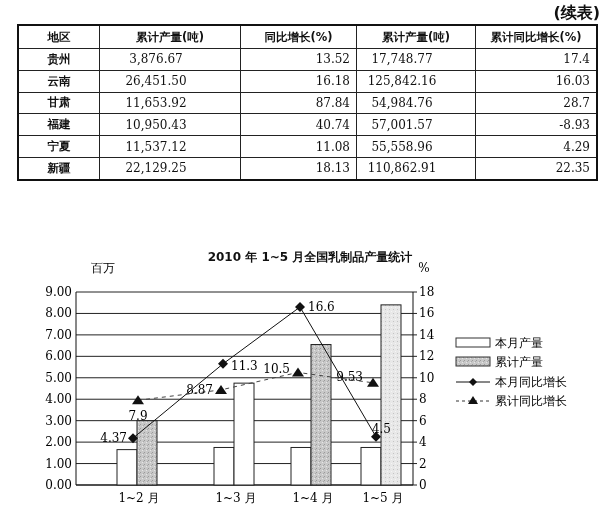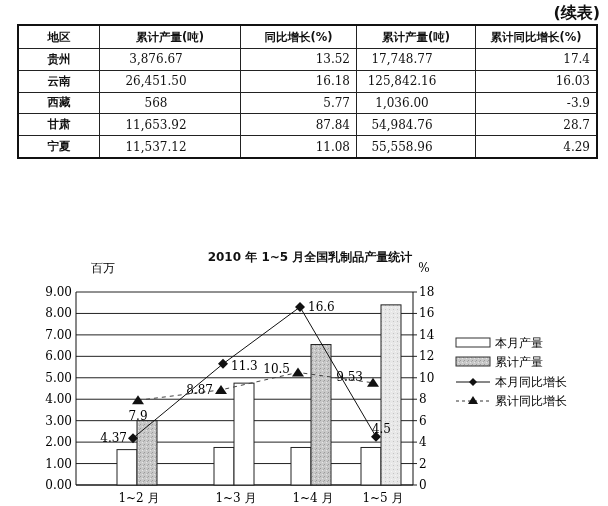--- a/index.html
+++ b/index.html
@@ -45,39 +45,46 @@
         <td class="num-c">17.4</td>
       </tr>
       <tr>
         <td class="region">云南</td>
         <td class="num-r">26,451.50</td>
         <td class="num-c">16.18</td>
         <td class="num-r">125,842.16</td>
         <td class="num-c">16.03</td>
       </tr>
       <tr>
-        <td class="region">西藏</td>
-        <td class="num-r">568</td>
-        <td class="num-c">5.77</td>
-        <td class="num-r">1,036.00</td>
-        <td class="num-c">-3.9</td>
-      </tr>
-      <tr>
         <td class="region">甘肃</td>
         <td class="num-r">11,653.92</td>
         <td class="num-c">87.84</td>
         <td class="num-r">54,984.76</td>
         <td class="num-c">28.7</td>
       </tr>
       <tr>
+        <td class="region">福建</td>
+        <td class="num-r">10,950.43</td>
+        <td class="num-c">40.74</td>
+        <td class="num-r">57,001.57</td>
+        <td class="num-c">-8.93</td>
+      </tr>
+      <tr>
         <td class="region">宁夏</td>
         <td class="num-r">11,537.12</td>
         <td class="num-c">11.08</td>
         <td class="num-r">55,558.96</td>
         <td class="num-c">4.29</td>
+      </tr>
+      <tr>
+        <td class="region">新疆</td>
+        <td class="num-r">22,129.25</td>
+        <td class="num-c">18.13</td>
+        <td class="num-r">110,862.91</td>
+        <td class="num-c">22.35</td>
       </tr>
     </tbody>
 </table>
 
 <div class="chart-title">2010 年 1~5 月全国乳制品产量统计</div>
 
 <svg width="608" height="506" id="chart">
   <defs>
     <pattern id="speckle" width="4" height="4" patternUnits="userSpaceOnUse">
       <rect width="4" height="4" fill="#c8c8c8"></rect>

